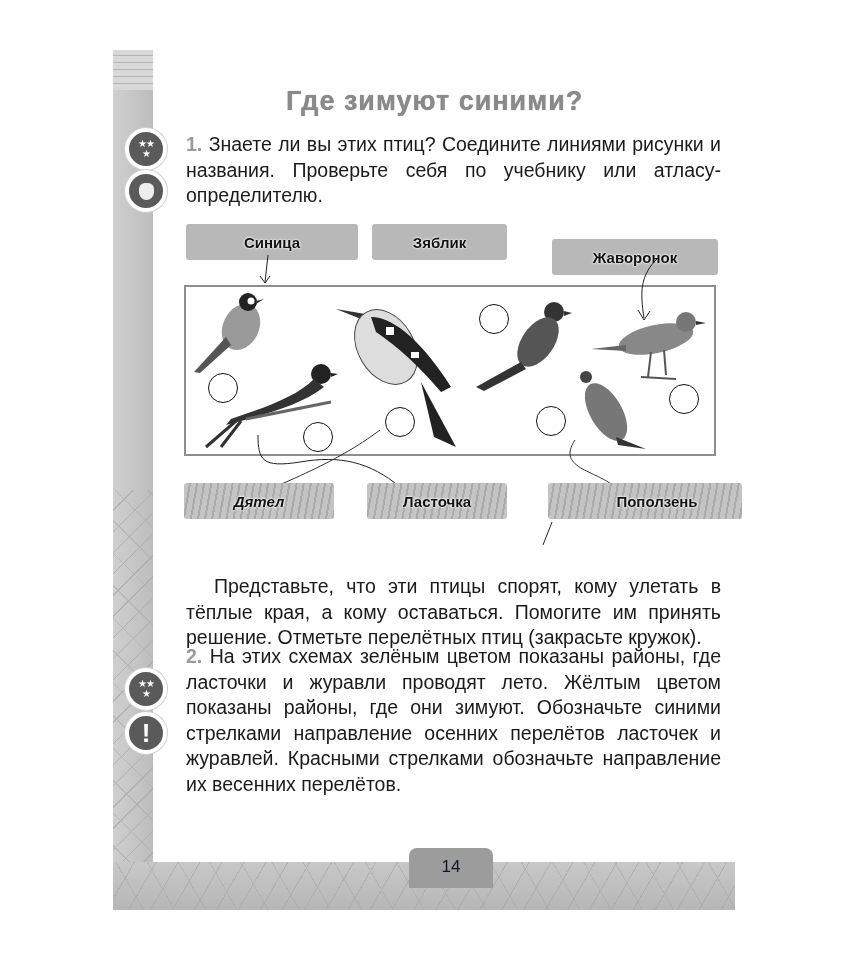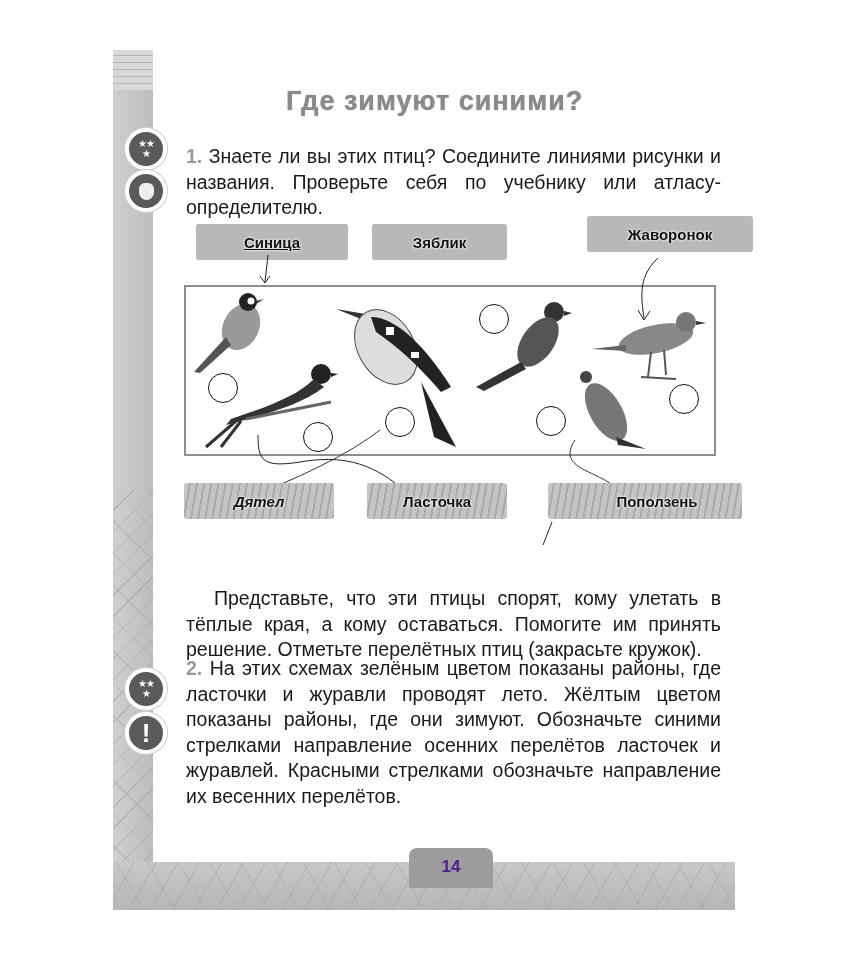--- a/index.html
+++ b/index.html
@@ -11,31 +11,31 @@
     background:repeating-linear-gradient(0deg,#d8d8d8 0 6px,#b5b5b5 6px 7px); }
   .left-strip .hatch { position:absolute; left:0; top:440px; width:40px; height:420px;
     background:repeating-linear-gradient(135deg,transparent 0 14px,#a8a8a8 14px 15px),
                repeating-linear-gradient(45deg,transparent 0 22px,#b0b0b0 22px 23px); opacity:.7; }
   .bottom-bar { position:absolute; left:113px; top:862px; width:622px; height:48px;
     background:linear-gradient(180deg,#c8c8c8,#b6b6b6); overflow:hidden; }
   .bottom-bar .hatch { position:absolute; inset:0;
     background:repeating-linear-gradient(120deg,transparent 0 18px,#a5a5a5 18px 19px),
                repeating-linear-gradient(60deg,transparent 0 26px,#aaaaaa 26px 27px); opacity:.6; }
   .page-tab { position:absolute; left:409px; top:848px; width:84px; height:40px; border-radius:8px 8px 0 0;
-    background:#9c9c9c; color:#4c1d95; font-weight:bold; font-size:17px; text-align:center; line-height:38px; }
+    background:#9c9c9c; color:#0f172a; font-weight:normal; font-size:17px; text-align:center; line-height:38px; }
   .title { position:absolute; left:286px; top:86px; font-size:27px; font-weight:bold; color:#8a8a8a;
     letter-spacing:1px; text-shadow:0 0 1px #777; }
   .badge { position:absolute; width:34px; height:34px; border-radius:50%; background:#5a5a5a;
     border:4px solid #fff; box-shadow:0 0 0 1px #d0d0d0; display:flex; align-items:center; justify-content:center;
     color:#fff; font-size:11px; line-height:10px; }
   .badge.stars { font-size:10px; letter-spacing:-1px; text-align:center; }
   .badge.excl { font-size:26px; font-weight:bold; }
   .badge.shield span { display:block; width:15px; height:17px; background:#eee; border-radius:8px 8px 10px 10px; }
   .para { position:absolute; left:186px; width:535px; font-size:19.5px; line-height:25.5px; text-align:justify;
-    text-align-last:left;margin-top:12px; }
+    text-align-last:left; }
   .num { color:#9a9a9a; font-weight:bold; }
   .label-box { position:absolute; height:36px; background:#b8b8b8; border-radius:3px; display:flex;
     align-items:center; justify-content:center; font-weight:bold; font-size:15px; color:#111;
     text-shadow:0 0 2px #fff, 0 0 3px #fff; }
   .label-box.bottom { background:repeating-linear-gradient(100deg,#c4c4c4 0 5px,#aaaaaa 5px 7px); }
   .bird-frame { position:absolute; left:184px; top:285px; width:532px; height:171px; border:2px solid #8e8e8e;
     background:#fff; box-sizing:border-box; }
   .bird-frame svg { position:absolute; left:0; top:0; }
   .circle { position:absolute; width:28px; height:28px; border:1.6px solid #111; border-radius:50%; background:#fff; }
   .lines { position:absolute; left:0; top:0; pointer-events:none; }
@@ -55,23 +55,23 @@
 
 <div class="badge stars" style="left:125px;top:128px;">★★<br>★</div>
 <div class="badge shield" style="left:125px;top:170px;">
     <span></span>
   </div>
 
 <div class="para" style="top:132px;">
   <span class="num">1.</span><span> Знаете ли вы этих птиц? Соедините линиями рисунки и названия. Проверьте себя по учебнику или атласу-определителю.</span>
 </div>
 
-<div class="label-box" style="left:196px;top:224px;width:152px;text-decoration:underline;">Синица</div>
+<div class="label-box" style="left:186px;top:224px;width:172px;">Синица</div>
 <div class="label-box" style="left:372px;top:224px;width:135px;">Зяблик</div>
-<div class="label-box" style="left:552px;top:216px;width:166px;margin-left:35px;">Жаворонок</div>
+<div class="label-box" style="left:552px;top:239px;width:166px;">Жаворонок</div>
 
 <div class="bird-frame">
   <svg width="532" height="171" viewBox="0 0 532 171">
 
     <g fill="#5a5a5a">
       <ellipse cx="55" cy="40" rx="18" ry="24" fill="#9a9a9a" transform="rotate(25 55 40)"></ellipse>
       <circle cx="62" cy="15" r="9" fill="#222"></circle>
       <circle cx="65" cy="14" r="3.5" fill="#fff"></circle>
       <polygon points="70,14 78,12 70,17" fill="#333"></polygon>
       <polygon points="40,50 8,85 14,86 45,58" fill="#555"></polygon>

